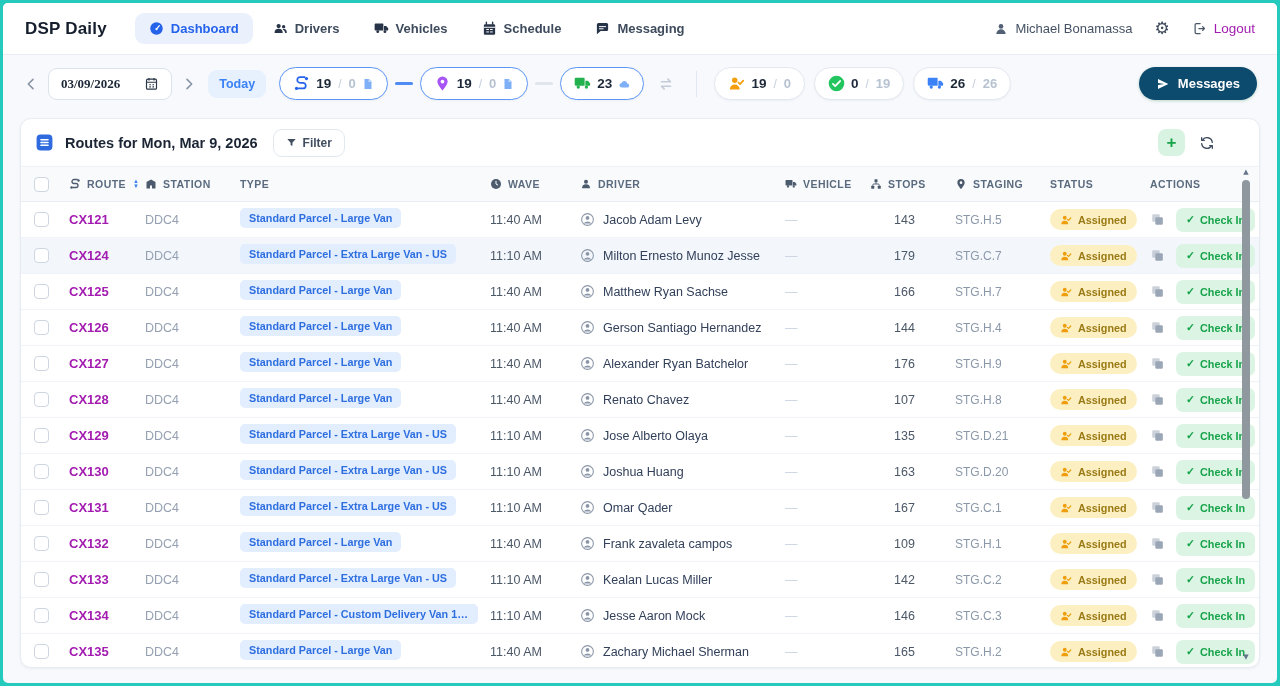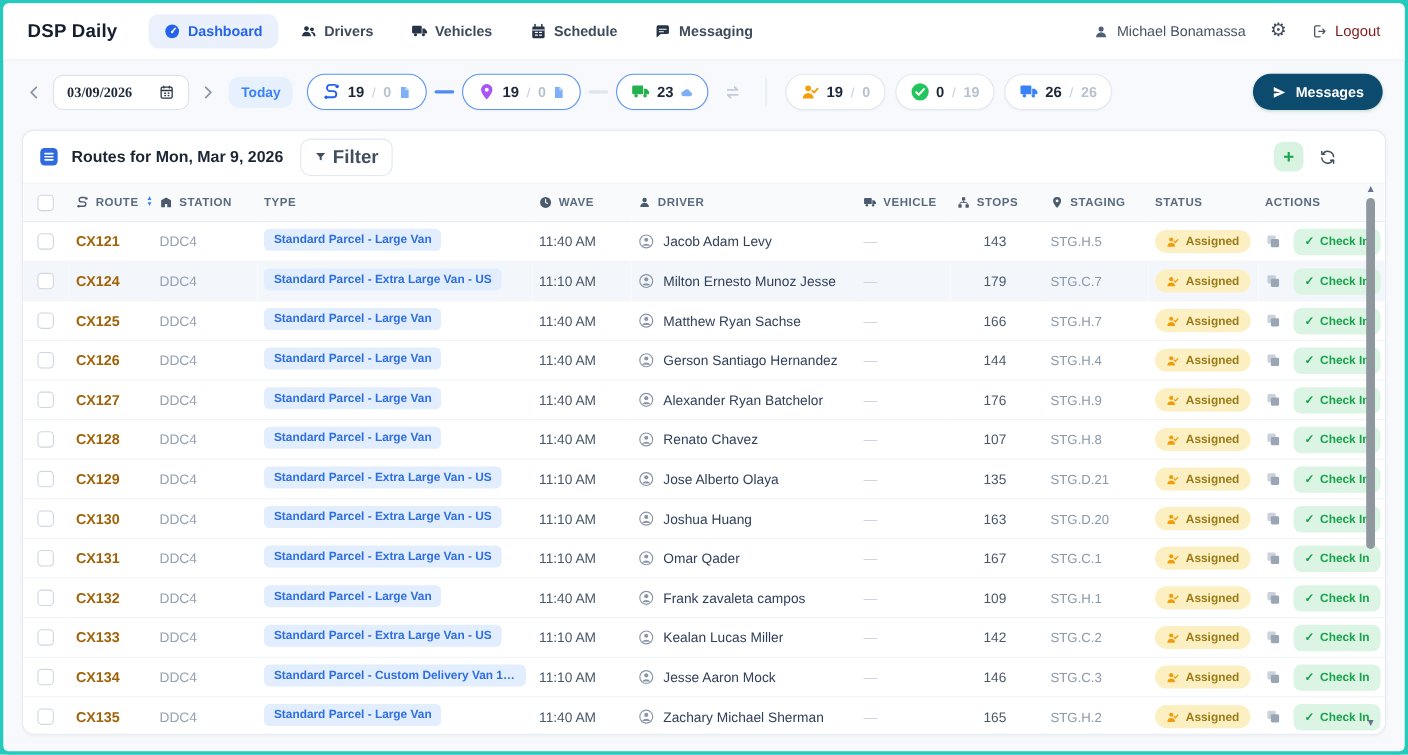--- a/index.html
+++ b/index.html
@@ -12,21 +12,21 @@
   .topnav { height:52px; background:#fff; border-bottom:1px solid #e9edf3; display:flex; align-items:center; padding:0 22px; gap:6px; }
   .brand { font-size:17px; font-weight:700; color:#141e2c; margin-right:22px; letter-spacing:.2px; }
   .nav-item { display:flex; align-items:center; gap:7px; font-size:13px; font-weight:600; color:#3e4b5d; padding:8px 14px; border-radius:9px; cursor:pointer; }
   .nav-item .nicon { width:15px; height:15px; color:#273346; }
   .nav-item.active { color:#2563eb; background:#eaf1fd; }
   .nav-item.active .nicon { color:#2563eb; }
   .topnav-right { margin-left:auto; display:flex; align-items:center; gap:22px; }
   .user-chip { display:flex; align-items:center; gap:7px; font-size:13px; color:#455263; }
   .user-chip .nicon { width:14px; height:14px; color:#526075; }
   .gear { font-family:"DejaVu Sans",sans-serif; font-size:17px; color:#3e4b5d; cursor:pointer; line-height:1; }
-  .logout { display:flex; align-items:center; gap:7px; font-size:13.5px; color:#7f1d1d; cursor:pointer; }
+  .logout { display:flex; align-items:center; gap:7px; font-size:13.5px; color:#a21caf; cursor:pointer; }
   .logout .nicon { width:15px; height:15px; color:#4b5868; }
 
   
   .toolbar { display:flex; align-items:center; padding:0 20px; height:57px; gap:9px; }
   .chev { width:16px; height:16px; color:#8a95a5; cursor:pointer; flex:0 0 auto; }
   .date-box { display:flex; align-items:center; gap:24px; background:#fff; border:1px solid #dde3eb; border-radius:9px; padding:7px 12px; cursor:pointer;font-family:Liberation Serif, serif; }
   .date-box .dval { font-size:13px; font-weight:600; color:#1d2838; }
   .date-box .nicon { width:15px; height:15px; color:#2a3648; }
   .today { color:#3b82f6; background:#e7f0fd; font-size:12.5px; font-weight:600; padding:7px 11px; border-radius:9px; margin:0 4px 0 2px; cursor:pointer; }
   .pill { display:flex; align-items:center; gap:6px; background:#fff; border:1.6px solid #5b95f5; border-radius:999px; padding:7px 13px; cursor:pointer; box-shadow:0 1px 2px rgba(30,60,120,.05); }
@@ -43,36 +43,36 @@
   .c-route { color:#2563eb; } .c-pin { color:#a855f7; } .c-truckg { color:#22b14c; }
   .c-personw { color:#f59e0b; } .c-checkc { color:#22c55e; } .c-truckb { color:#3b82f6; }
   .messages-btn { margin-left:auto; display:flex; align-items:center; gap:8px; background:#0c4a6e; color:#fff; font-size:13px; font-weight:700; padding:9px 17px; border-radius:999px; border:none; cursor:pointer; box-shadow:0 1px 3px rgba(20,120,60,.25); }
   .messages-btn .nicon { width:14px; height:14px; color:#fff; }
 
   
   .card { margin:6px 17px 0; background:#fff; border:1px solid #e7ecf2; border-radius:11px; height:550px; position:relative; overflow:hidden; box-shadow:0 1px 3px rgba(16,24,40,.05); }
   .card-header { display:flex; align-items:center; gap:11px; padding:0 14px; height:47px; }
   .list-ic { width:19px; height:19px; }
   .card-title { font-size:14.5px; font-weight:700; color:#1b2534; }
-  .filter-btn { display:flex; align-items:center; gap:6px; border:1px solid #e2e8f0; border-radius:9px; padding:6px 12px; font-size:17px; font-weight:600; color:#414e60; background:#fff; cursor:pointer; margin-left:4px; }
+  .filter-btn { display:flex; align-items:center; gap:6px; border:1px solid #e2e8f0; border-radius:9px; padding:6px 12px; font-size:12px; font-weight:600; color:#414e60; background:#fff; cursor:pointer; margin-left:4px; }
   .filter-btn .nicon { width:11px; height:11px; color:#414e60; }
   .card-tools { margin-left:auto; display:flex; gap:14px; align-items:center; padding-right:30px; }
   .add-btn { width:27px; height:27px; border-radius:8px; background:#d9f3e3; color:#17a34a; font-size:17px; font-weight:600; display:flex; align-items:center; justify-content:center; cursor:pointer; }
   .refresh-btn { width:16px; height:16px; color:#414e60; cursor:pointer; }
 
   table { width:100%; border-collapse:collapse; table-layout:fixed; }
   thead th { height:35px; background:#f8fafc; border-top:1px solid #eef2f6; border-bottom:1px solid #e8edf3; font-size:10.5px; font-weight:700; letter-spacing:.45px; color:#5b6b7f; text-align:left; padding:0 6px; }
   .th-inner { display:flex; align-items:center; gap:6px; }
   .th-inner .hicon { width:12px; height:12px; color:#4c5a6d; flex:0 0 auto; }
   .sort { display:flex; flex-direction:column; line-height:5px; font-size:6px; color:#3b82f6; margin-left:1px; cursor:pointer; }
   tbody td { height:36px; border-bottom:1px solid #f0f3f7; font-size:12.5px; color:#455263; padding:0 6px; vertical-align:middle; white-space:nowrap; overflow:hidden; }
   tbody tr.row-hl { background:#f3f7fc; }
   td.cell-check, th.cell-check { padding-left:13px; }
   input[type=checkbox] { appearance:none; width:15px; height:15px; border:1.5px solid #cdd6e1; border-radius:4px; background:#fff; cursor:pointer; display:block; }
-  .route-code { font-weight:700; color:#a16207; font-size:13px; }
+  .route-code { font-weight:700; color:#a21caf; font-size:13px; }
   .station-val { color:#95a1b2; font-size:12.5px; }
   .type-badge { background:#e2edfd; color:#2e6fe0; font-size:10.8px; font-weight:600; padding:4px 9px; border-radius:5px; display:inline-block; max-width:100%; overflow:hidden; text-overflow:ellipsis; }
   .wave-val { color:#4b5868; }
   .driver-cell { display:flex; align-items:center; gap:8px; color:#32405a; font-size:12.5px; }
   .avatar { width:15px; height:15px; color:#8a96a8; flex:0 0 auto; }
   .vehicle-val { color:#c9d2de; }
   .stops-val { color:#4b5868;margin-left:24px; }
   .staging-val { color:#8b98aa; font-size:12px; }
   .status-badge { display:inline-flex; align-items:center; gap:6px; background:#fcf0c3; color:#9a7a15; font-size:10.8px; font-weight:700; padding:4.5px 10px; border-radius:999px; }
   .status-badge .hicon { width:12px; height:12px; color:#ef9d0c; }

